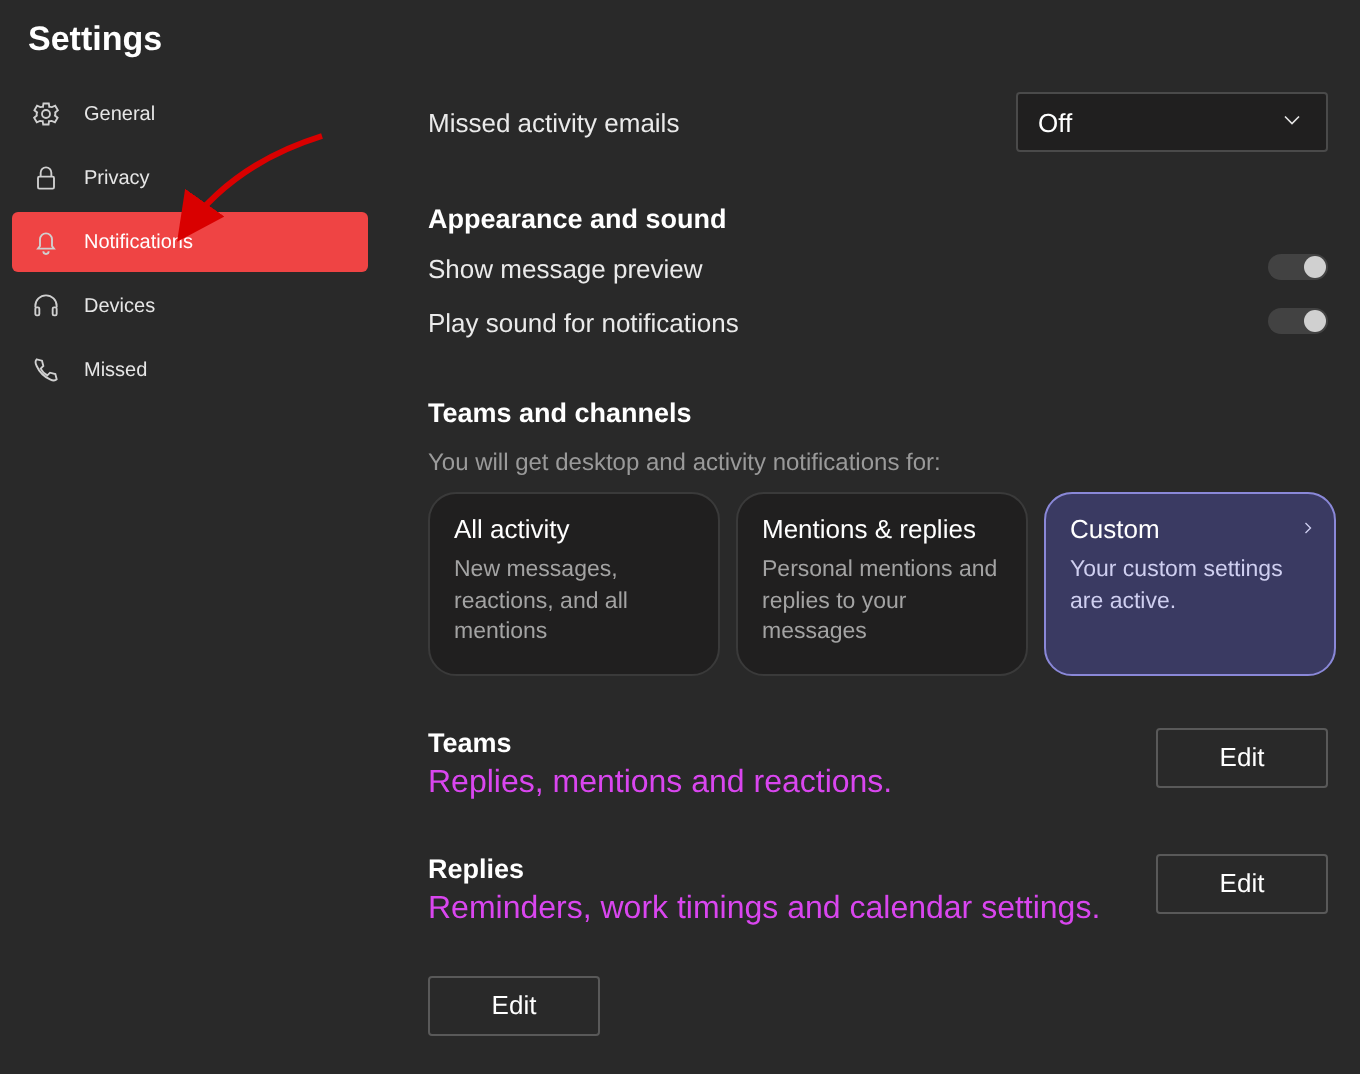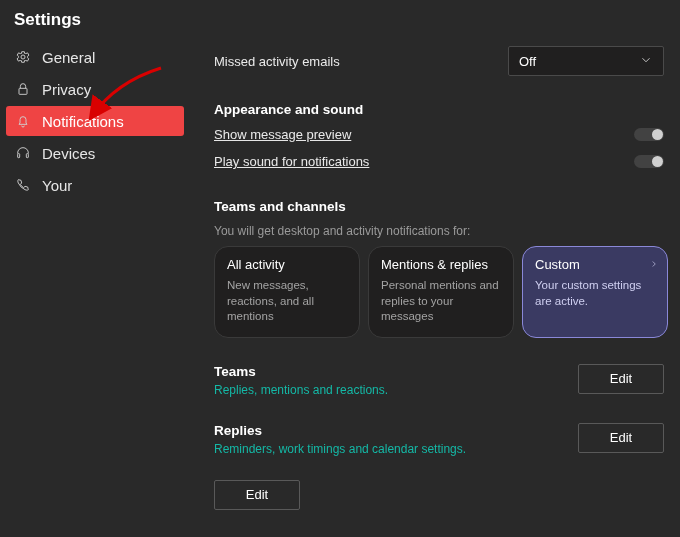--- a/index.html
+++ b/index.html
@@ -26,21 +26,21 @@
       gap: 2px;
     }
     .sidebar-item {
       display: flex;
       align-items: center;
       gap: 10px;
       padding: 6px 8px 6px 8px;
       border-radius: 3px;
       cursor: pointer;
       color: #e6e6e6;
-      font-size: 15px;
+      font-size: 10px;
     }
     .sidebar-item.selected {
       background: #ef4444;
       color: #fff;
     }
     .sidebar-item .icon {
       width: 18px;
       height: 18px;
       display: inline-flex;
       align-items: center;
@@ -80,24 +80,22 @@
       font-weight: 700;
       font-size: 13.5px;
       color: #fff;
       margin-top: 22px;
       margin-bottom: 10px;
     }
     .section-title.first { margin-top: 26px; }
     .sub { color: #9a9a9a; font-size: 12px; }
     .toggle-row {
       display: flex;
-      align-items: center;
       justify-content: space-between;
       margin: 8px 0 12px 0;
-      text-decoration: underline;
     }
     .toggle {
       width: 30px;
       height: 13px;
       background: #424242;
       border-radius: 10px;
       position: relative;
       cursor: pointer;
     }
     .toggle::after {
@@ -138,21 +136,21 @@
       top: 10px;
     }
     .card .chev-right svg { width: 10px; height: 10px; stroke: #cfcff0; fill: none; stroke-width: 1.6; }
     .section-block { margin-top: 26px; }
     .block-head {
       display: flex;
       align-items: flex-start;
       justify-content: space-between;
     }
     .block-left .h { font-weight: 700; font-size: 13.5px; color: #fff; }
-    .block-left .d { color: #14b8a6; font-size: 12px; margin-top: 4px; }
+    .block-left .d { color: #d946ef; font-size: 16px; margin-top: 4px; }
     .edit-btn {
       width: 86px;
       height: 30px;
       border: 1px solid #595959;
       background: #292929;
       color: #fff;
       border-radius: 2px;
       display: flex;
       align-items: center;
       justify-content: center;
@@ -218,21 +216,21 @@
         <span>Devices</span>
       </div>
 
 
       <div class="sidebar-item">
         <span class="icon">
           <svg viewBox="0 0 24 24">
               <path d="M5 4l4 1 1 4-2 2a12 12 0 0 0 5 5l2-2 4 1 1 4c-1 1-3 1-5 0A20 20 0 0 1 5 9c-1-2-1-4 0-5z"></path>
             </svg>
         </span>
-        <span>Your</span>
+        <span>Missed</span>
       </div>
     </div>
 
     <div class="content">
 
       <div class="row">
         <div class="row-label">Missed activity emails</div>
         <div class="select">
           <span>Off</span>
           <span class="chev">

